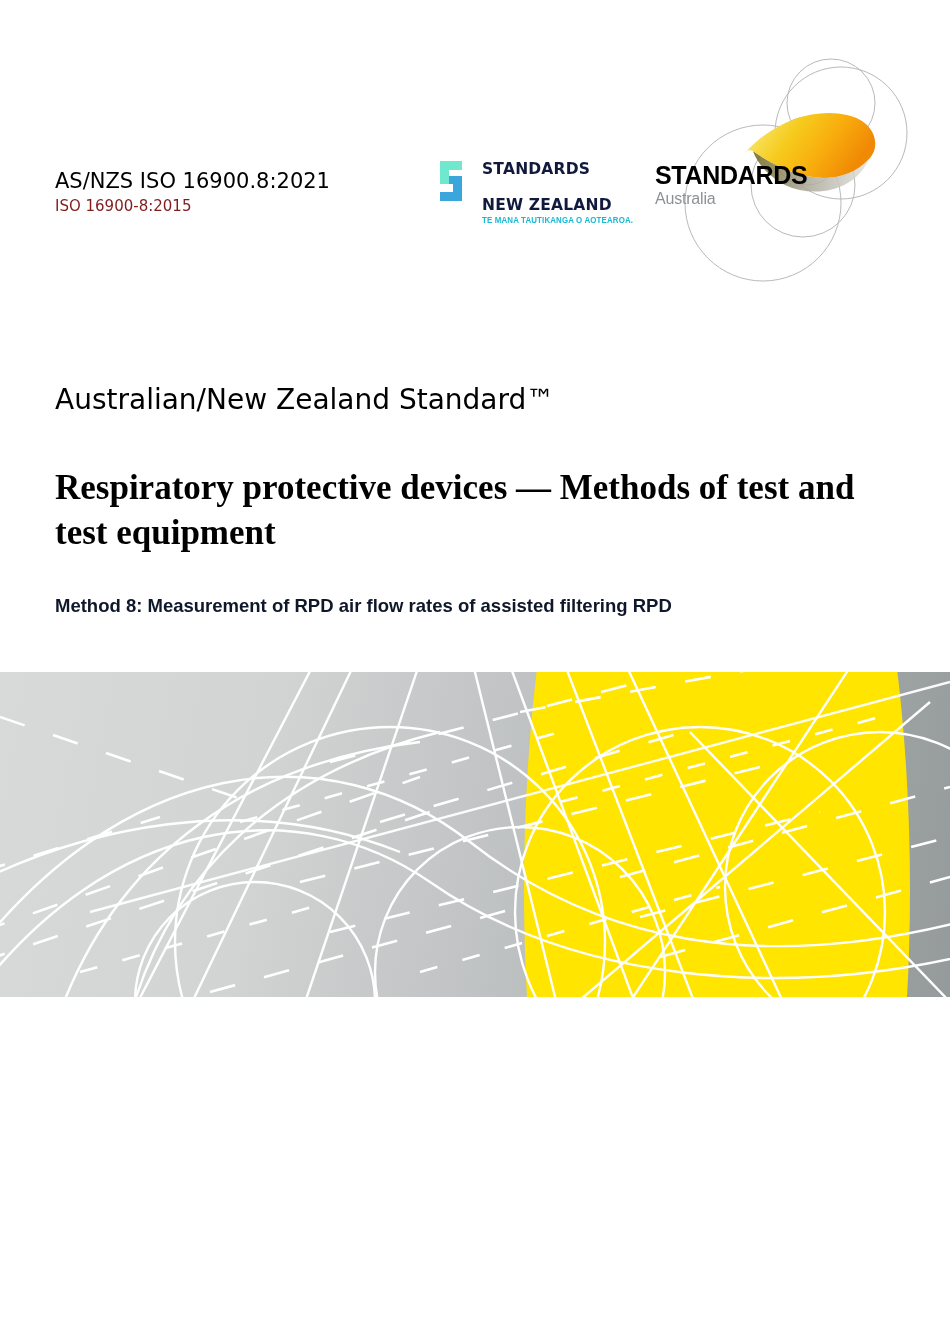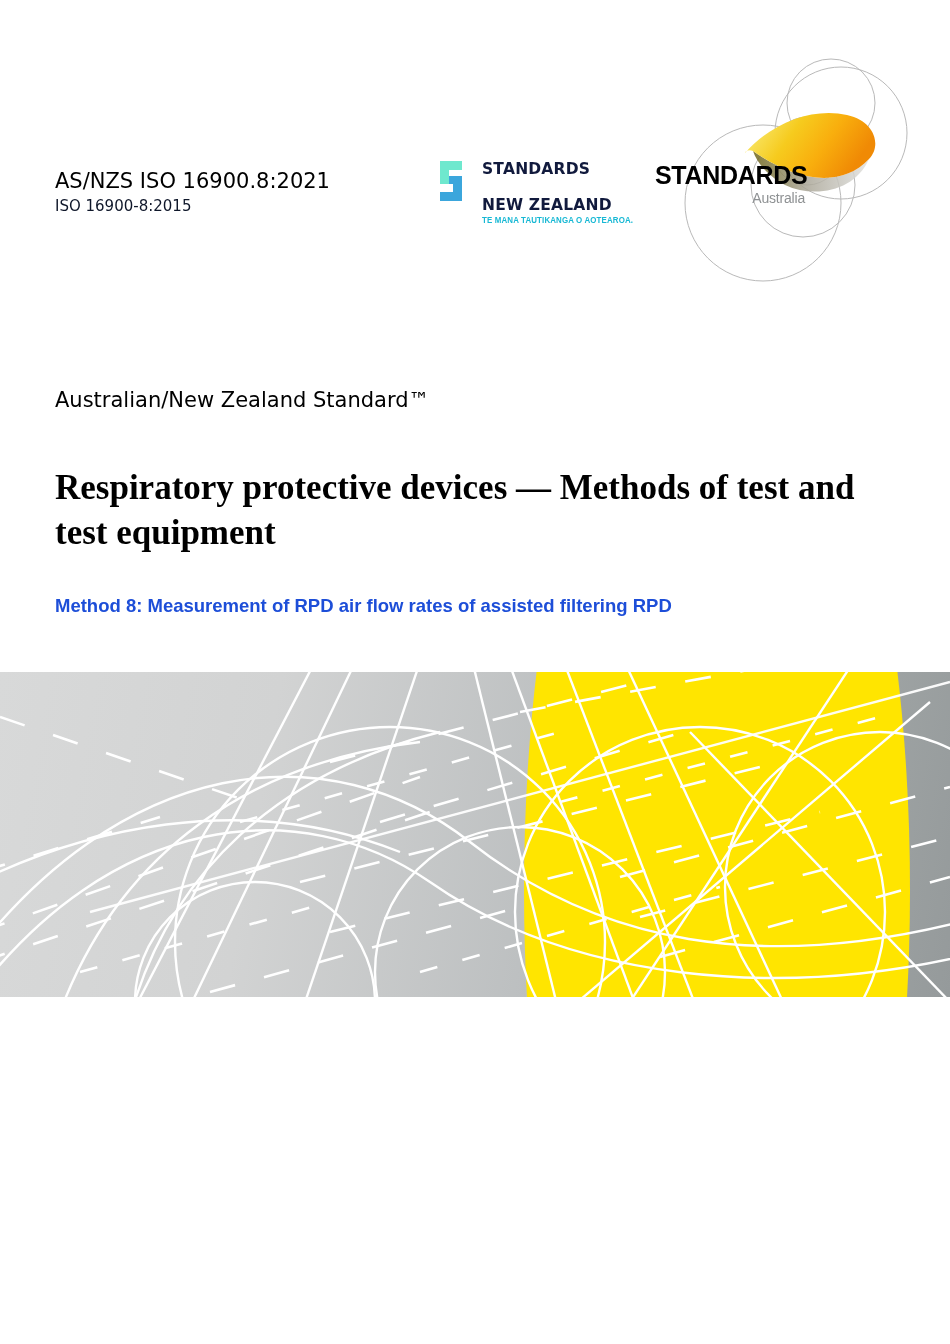--- a/index.html
+++ b/index.html
@@ -31,21 +31,21 @@
   }
   .doc-id-primary {
     font-size: 21px;
     line-height: 27px;
     color: #000;
     white-space: nowrap;
   }
   .doc-id-secondary {
     font-size: 15px;
     line-height: 22px;
-    color: #0f172a;
+    color: #7f1d1d;
     white-space: nowrap;
   }
 
   
   .snz-logo {
     position: absolute;
     left: 440px;
     top: 161px;
     display: flex;
     align-items: flex-start;
@@ -130,59 +130,59 @@
   .sa-standards {
     font-family: "Liberation Sans", sans-serif;
     font-weight: bold;
     font-size: 25px;
     line-height: 25px;
     letter-spacing: -0.3px;
     color: #000000;
   }
   .sa-australia {
     font-family: "Liberation Sans", sans-serif;
-    font-size: 14px;
+    font-size: 16px;
     line-height: 19px;
     letter-spacing: -0.2px;
     color: #8E9193;
-    text-align: right;
+    text-align: left;
     width: 150px;
     margin-top: 1px;
   }
 
   
   .title-area {
     position: absolute;
     left: 55px;
     top: 385px;
     width: 845px;
   }
   .series-title {
     font-family: "DejaVu Sans", sans-serif;
-    font-size: 21px;
+    font-size: 28px;
     line-height: 30px;
     color: #000;
     font-weight: normal;
     margin: 0;
   }
   .main-title {
     font-family: Liberation Serif, serif;
     font-weight: bold;
     font-size: 35px;
     line-height: 45px;
     color: #000;
     margin: 50px 0 0 0;
     max-width: 840px;
   }
   .sub-title {
     font-family: "Liberation Sans", sans-serif;
     font-weight: bold;
     font-size: 18.5px;
     line-height: 26px;
-    color: #1d4ed8;
+    color: #0f172a;
     margin: 38px 0 0 0;
   }
 
   
   .band {
     position: absolute;
     left: 0;
     top: 672px;
     width: 950px;
     height: 325px;

